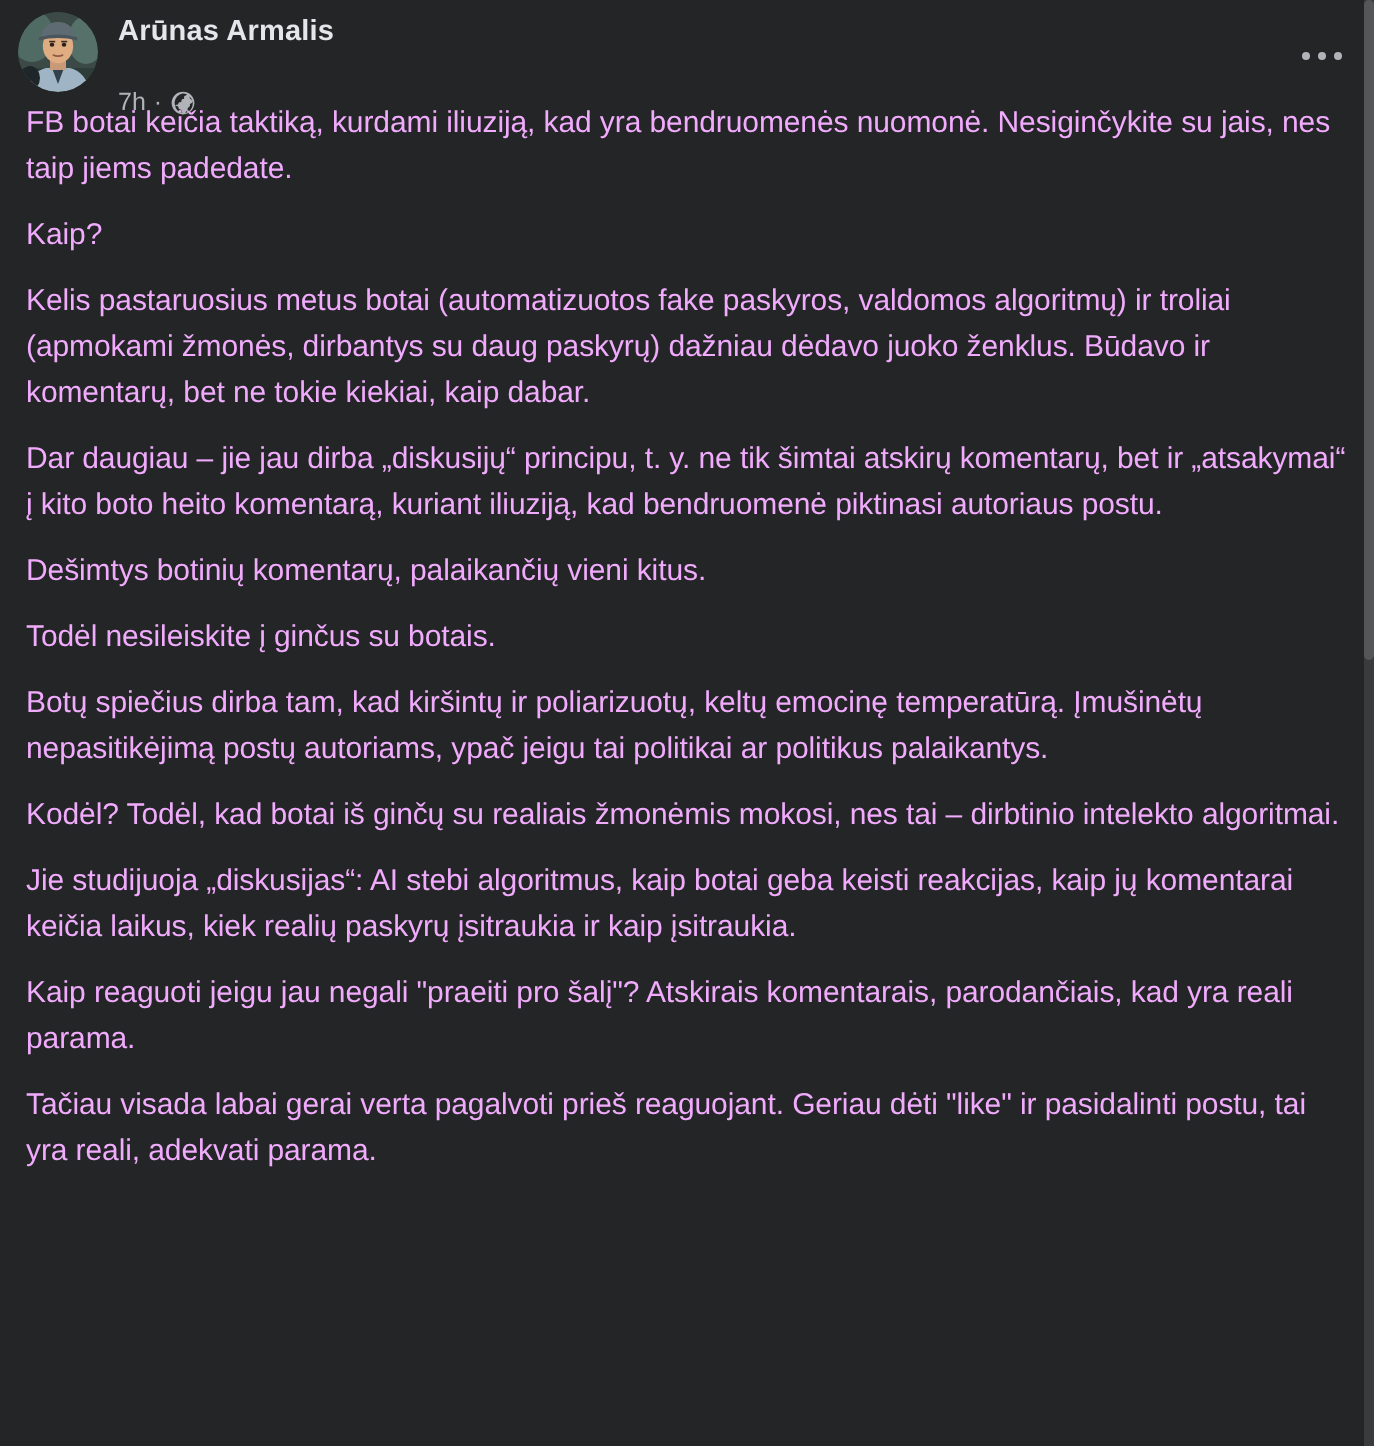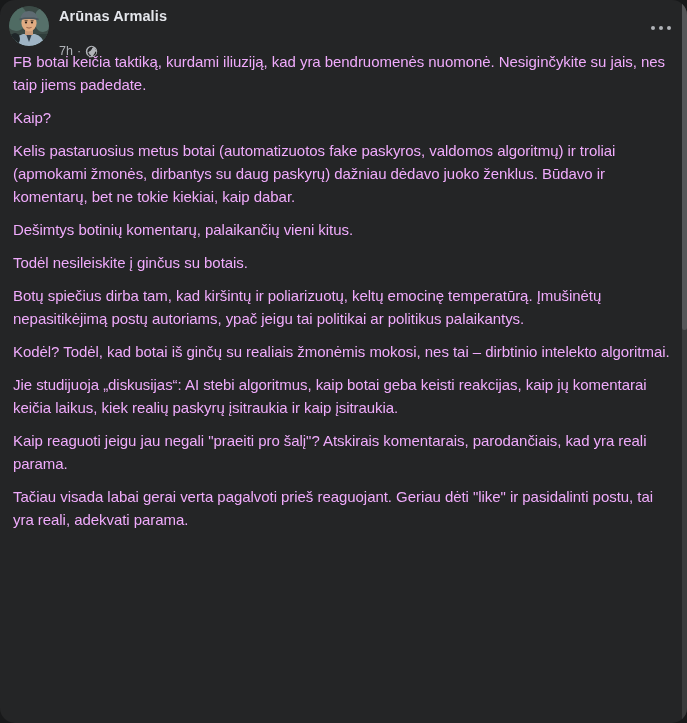--- a/index.html
+++ b/index.html
@@ -15,21 +15,20 @@
     color: #e4e6eb;
   }
 
   #post-card {
     position: relative;
     width: 687px;
     height: 723px;
     background: #242526;
     box-sizing: border-box;
     overflow: hidden;
-    border-radius: 15px;
   }
 
   
   #scrollbar-track {
     position: absolute;
     top: 0;
     right: 0;
     width: 5px;
     height: 723px;
     background: #3a3b3c;
@@ -199,20 +198,21 @@
       <span class="dot"></span>
       <span class="dot"></span>
       <span class="dot"></span>
     </button>
   </div>
 
   <div id="post-body">
     <p class="para">FB botai keičia taktiką, kurdami iliuziją, kad yra bendruomenės nuomonė. Nesiginčykite su jais, nes taip jiems padedate.</p>
     <p class="para">Kaip?</p>
     <p class="para">Kelis pastaruosius metus botai (automatizuotos fake paskyros, valdomos algoritmų) ir troliai (apmokami žmonės, dirbantys su daug paskyrų) dažniau dėdavo juoko ženklus. Būdavo ir komentarų, bet ne tokie kiekiai, kaip dabar.</p>
+    <p class="para">Dar daugiau – jie jau dirba „diskusijų“ principu, t. y. ne tik šimtai atskirų komentarų, bet ir „atsakymai“ į kito boto heito komentarą, kuriant iliuziją, kad bendruomenė piktinasi autoriaus postu.</p>
     <p class="para">Dešimtys botinių komentarų, palaikančių vieni kitus.</p>
     <p class="para">Todėl nesileiskite į ginčus su botais.</p>
     <p class="para">Botų spiečius dirba tam, kad kiršintų ir poliarizuotų, keltų emocinę temperatūrą. Įmušinėtų nepasitikėjimą postų autoriams, ypač jeigu tai politikai ar politikus palaikantys.</p>
     <p class="para">Kodėl? Todėl, kad botai iš ginčų su realiais žmonėmis mokosi, nes tai – dirbtinio intelekto algoritmai.</p>
     <p class="para">Jie studijuoja „diskusijas“: AI stebi algoritmus, kaip botai geba keisti reakcijas, kaip jų komentarai keičia laikus, kiek realių paskyrų įsitraukia ir kaip įsitraukia.</p>
     <p class="para">Kaip reaguoti jeigu jau negali "praeiti pro šalį"? Atskirais komentarais, parodančiais, kad yra reali parama.</p>
     <p class="para">Tačiau visada labai gerai verta pagalvoti prieš reaguojant. Geriau dėti "like" ir pasidalinti postu, tai yra reali, adekvati parama.</p>
 
   </div>
 

